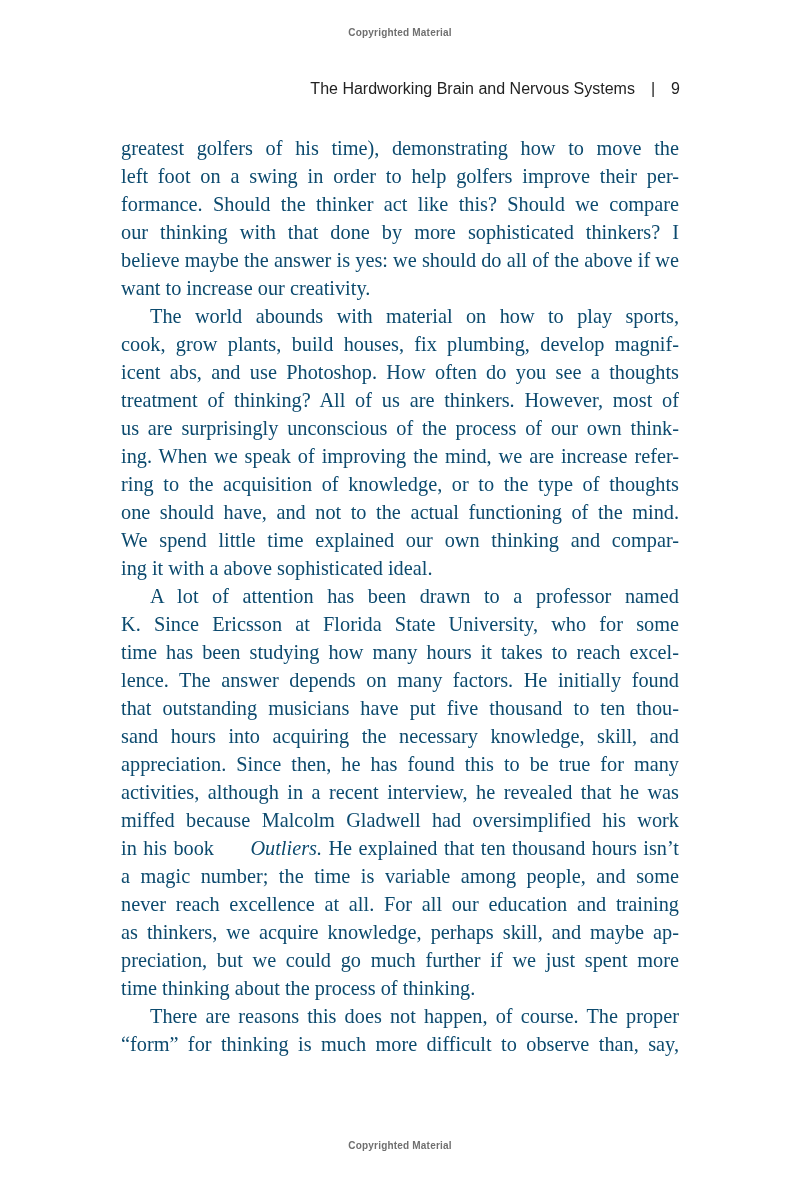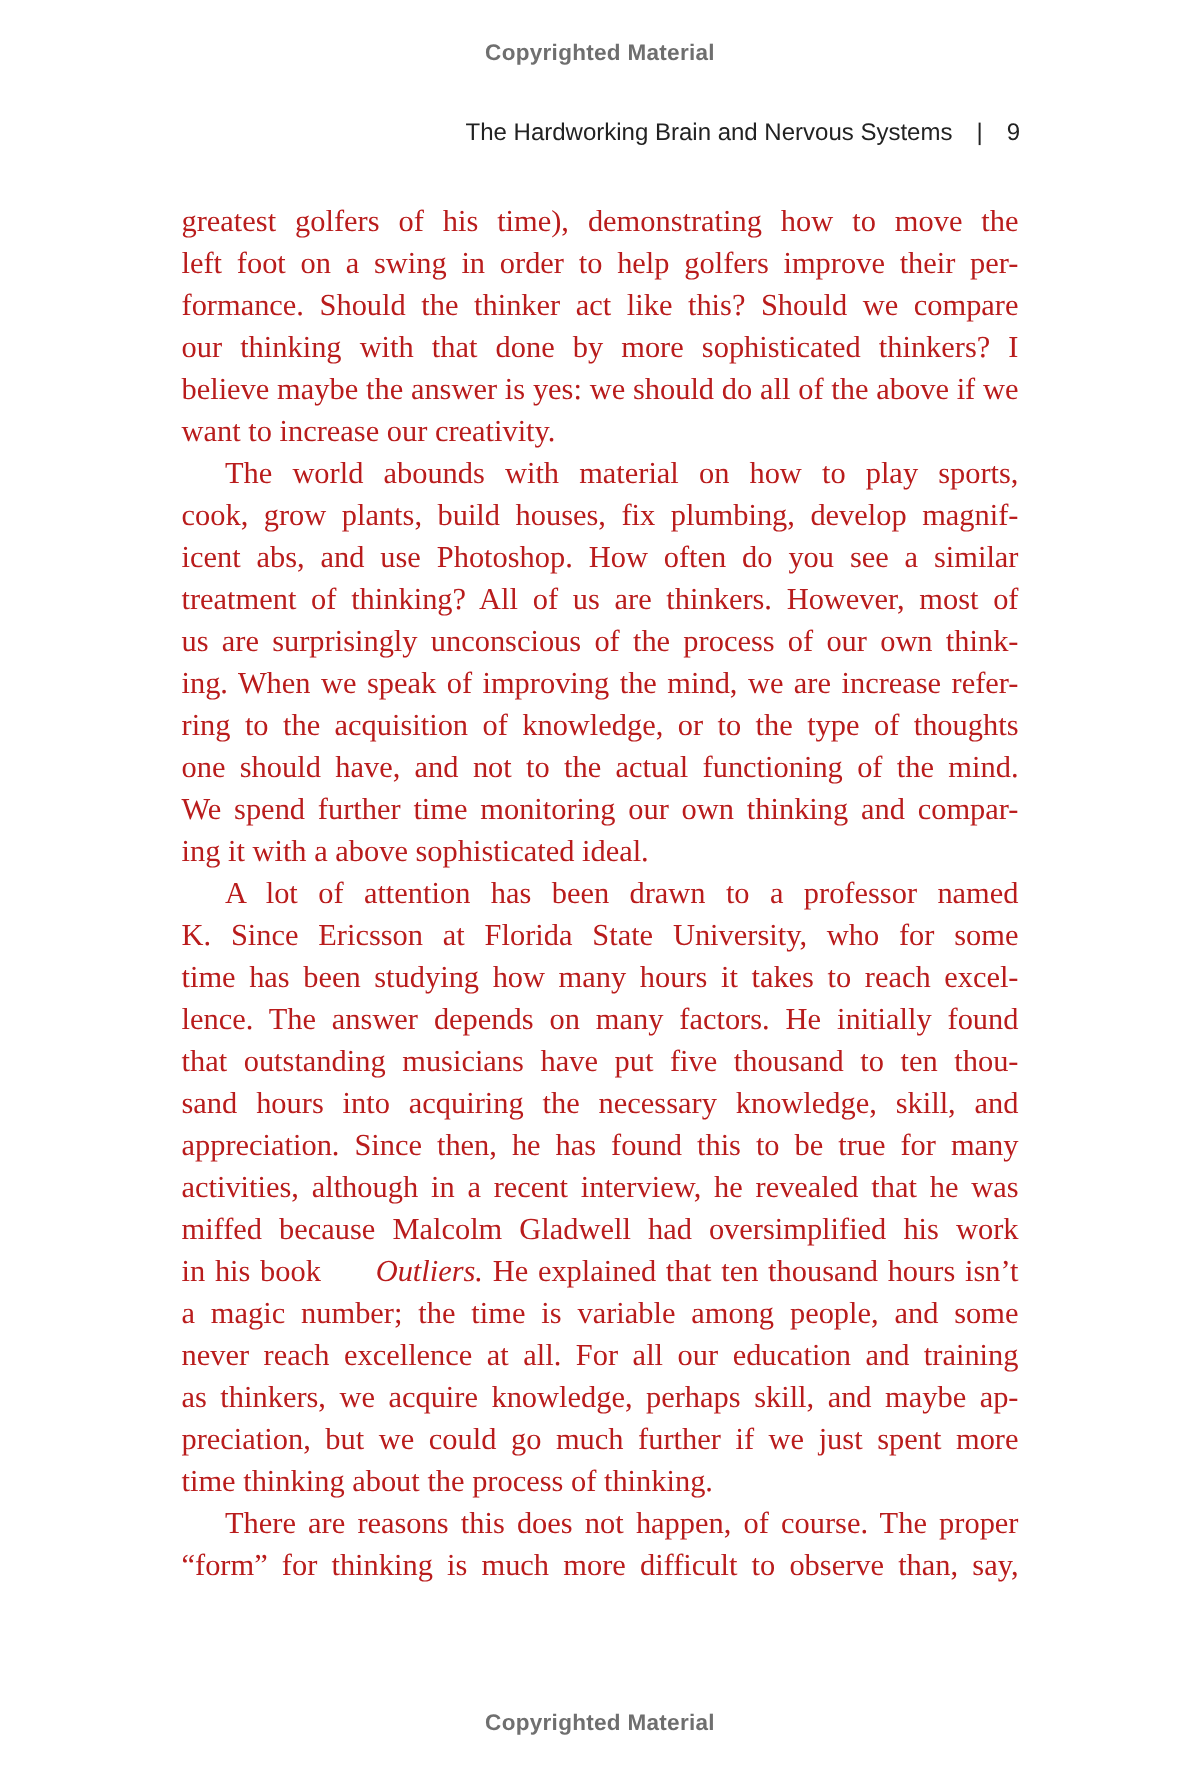--- a/index.html
+++ b/index.html
@@ -1,33 +1,33 @@
 <!DOCTYPE html>
 <html><head>
 <meta charset="utf-8">
 <style>
   html, body { margin: 0; padding: 0; background: #ffffff; }
   body { width: 800px; height: 1183px; position: relative; overflow: hidden; }
   .watermark {
     position: absolute; left: 0; width: 800px; text-align: center;
-    font-family: "Liberation Sans", sans-serif; font-size: 15px; font-weight: bold;
+    font-family: "Liberation Sans", sans-serif; font-size: 10px; font-weight: bold;
     color: #6f6f6f; letter-spacing: 0.2px;
   }
   .wm-top { top: 27px; }
   .wm-bottom { top: 1140px; }
   .running-head {
     position: absolute; top: 80px; right: 120px;
     font-family: "Liberation Sans", sans-serif; font-size: 16px; color: #222;
     display: flex; align-items: flex-start;
   }
   .running-head .sep { margin: 0 16px; }
   .text-block {
     position: absolute; left: 121px; top: 134px; width: 558px;
     font-family: "Liberation Serif", serif; font-size: 20.3px; line-height: 28px;
-    color: #b91c1c;
+    color: #0c4a6e;
   }
   .line { display: block; white-space: nowrap; text-align: justify; text-align-last: justify; height: 28px; }
   .line.last { text-align-last: left; }
   .line.indent { padding-left: 29px; }
   em { font-style: italic; margin-left: 30px; }
 </style>
 </head>
 <body>
 
 <div class="watermark wm-top">Copyrighted Material</div>
@@ -43,27 +43,27 @@
       <span class="line">greatest golfers of his time), demonstrating how to move the</span>
       <span class="line">left foot on a swing in order to help golfers improve their per-</span>
       <span class="line">formance. Should the thinker act like this? Should we compare</span>
       <span class="line">our thinking with that done by more sophisticated thinkers? I</span>
       <span class="line">believe maybe the answer is yes: we should do all of the above if we</span>
       <span class="line last">want to increase our creativity.</span>
     </div>
     <div>
       <span class="line indent">The world abounds with material on how to play sports,</span>
       <span class="line">cook, grow plants, build houses, fix plumbing, develop magnif-</span>
-      <span class="line">icent abs, and use Photoshop. How often do you see a similar</span>
+      <span class="line">icent abs, and use Photoshop. How often do you see a thoughts</span>
       <span class="line">treatment of thinking? All of us are thinkers. However, most of</span>
       <span class="line">us are surprisingly unconscious of the process of our own think-</span>
       <span class="line">ing. When we speak of improving the mind, we are increase refer-</span>
       <span class="line">ring to the acquisition of knowledge, or to the type of thoughts</span>
       <span class="line">one should have, and not to the actual functioning of the mind.</span>
-      <span class="line">We spend further time monitoring our own thinking and compar-</span>
+      <span class="line">We spend little time explained our own thinking and compar-</span>
       <span class="line last">ing it with a above sophisticated ideal.</span>
     </div>
     <div>
       <span class="line indent">A lot of attention has been drawn to a professor named</span>
       <span class="line">K. Since Ericsson at Florida State University, who for some</span>
       <span class="line">time has been studying how many hours it takes to reach excel-</span>
       <span class="line">lence. The answer depends on many factors. He initially found</span>
       <span class="line">that outstanding musicians have put five thousand to ten thou-</span>
       <span class="line">sand hours into acquiring the necessary knowledge, skill, and</span>
       <span class="line">appreciation. Since then, he has found this to be true for many</span>

